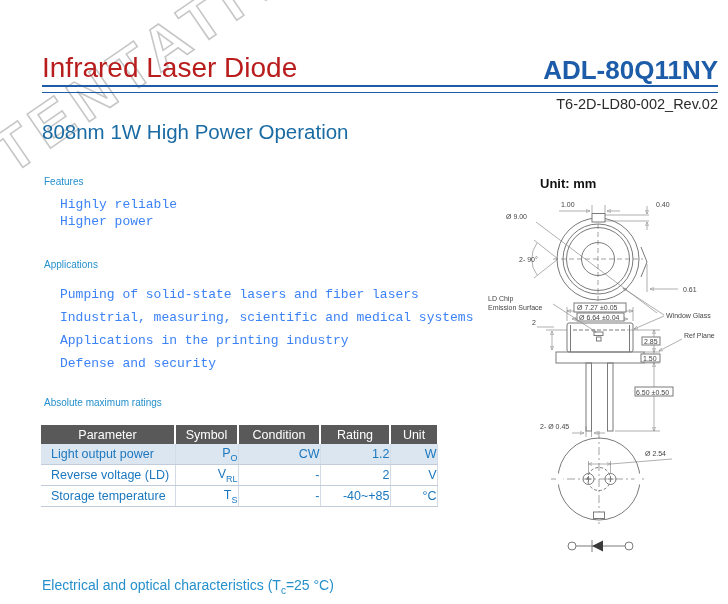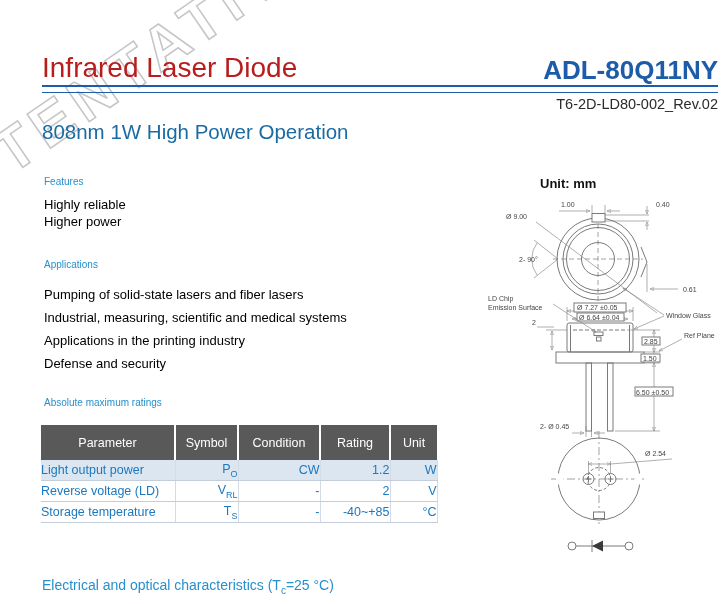--- a/index.html
+++ b/index.html
@@ -14,33 +14,33 @@
   
   .title{position:absolute;left:42px;top:52px;font-size:28px;color:#b91c1c;}
   .product{position:absolute;right:10px;top:55px;font-size:26px;font-weight:bold;color:#1c5ca8;}
   .rule{position:absolute;left:42px;right:10px;top:85px;height:5px;
         border-top:2px solid #1c5ca8;border-bottom:1px solid #1c5ca8;}
   .docnum{position:absolute;right:10px;top:96px;font-size:14.5px;color:#2b2b2b;}
   .subtitle{position:absolute;left:42px;top:120px;font-size:20.5px;color:#1a6ba3;}
 
   
   .sec{position:absolute;left:44px;font-size:10px;color:#2690cc;}
-  .body-text{position:absolute;left:44px;font-size:13px;color:#000000;}
+  .body-text{position:absolute;left:60px;font-size:13px;color:#3b82f6;font-family:Liberation Mono, monospace;}
   .features-list{top:196px;line-height:17px;}
   .apps-list{top:283px;line-height:23px;}
 
   
   .ratings-table{position:absolute;left:41px;top:425px;border-collapse:collapse;
      font-size:12.5px;table-layout:fixed;}
   .ratings-table th{background:#595959;color:#fff;font-weight:normal;height:19px;
-     padding:8px;border-left:2px solid #fff;}
+     padding:0;border-left:2px solid #fff;}
   .ratings-table th:first-child{border-left:none;}
   .ratings-table td{height:20px;color:#1b78bf;text-align:right;padding:0;
      border-bottom:1px solid #c3cdd9;border-right:1px solid #d3dce6;}
-  .ratings-table td:first-child{text-align:left;}
+  .ratings-table td:first-child{text-align:left;padding-left:10px;}
   .ratings-table tr.alt td{background:#dce6f1;}
   .ratings-table sub{font-size:9px;}
   .col-param{width:134px;} .col-sym{width:63px;} .col-cond{width:82px;}
   .col-rate{width:70px;} .col-unit{width:47px;}
 
   .elec-heading{position:absolute;left:42px;top:577px;font-size:14px;color:#2690cc;}
   .elec-heading sub{font-size:10px;}
 
   .unit-label{position:absolute;left:540px;top:176px;font-size:13px;font-weight:bold;color:#111;}
 

